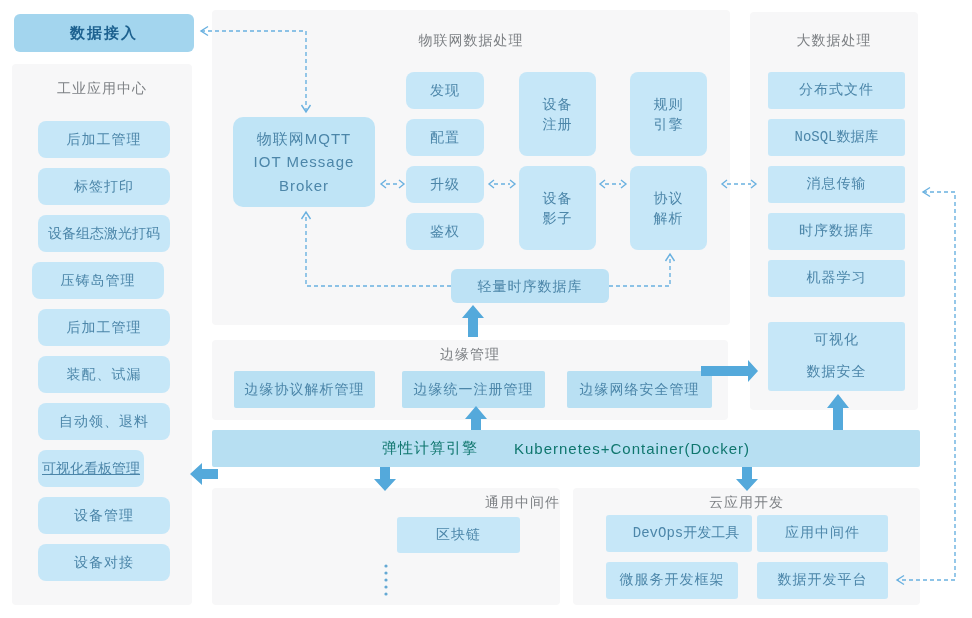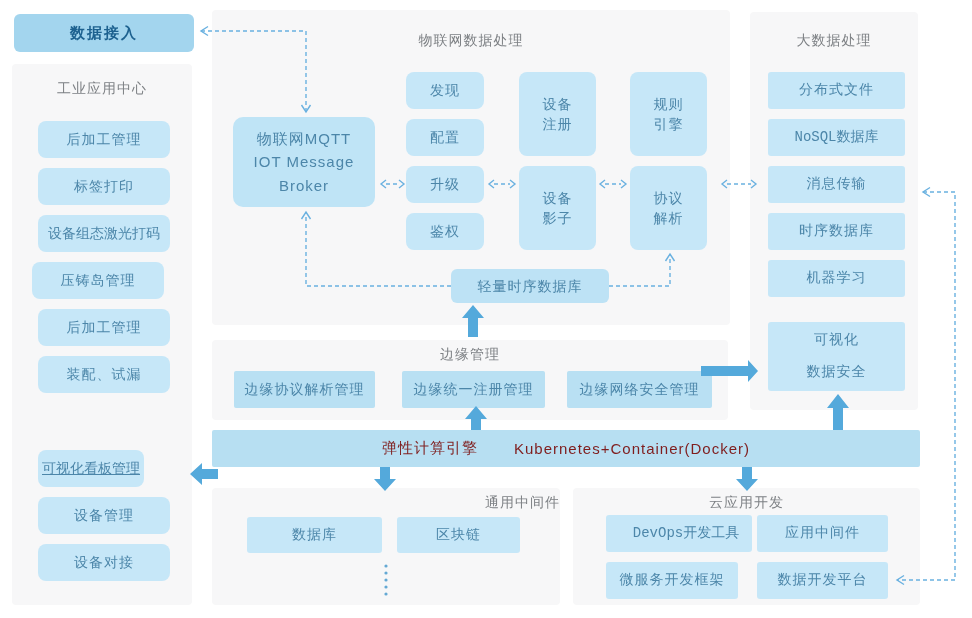--- a/index.html
+++ b/index.html
@@ -23,21 +23,21 @@
   .access{
     position:absolute;left:14px;top:14px;width:180px;height:38px;
     background:#a3d5ee;border-radius:6px;color:#1d618f;font-weight:bold;
     font-size:15px;letter-spacing:2px;
     display:flex;align-items:center;justify-content:center;
   }
   .broker{border-radius:10px;font-size:15px;line-height:1.55;background:#bfe4f6;}
   .tsdb{background:#bde2f5;border-radius:6px;}
   .band{
     position:absolute;left:212px;top:430px;width:708px;height:37px;
-    background:#b7dff2;border-radius:2px;color:#7f1d1d;font-size:15px;letter-spacing:1px;
+    background:#b7dff2;border-radius:2px;color:#0f766e;font-size:15px;letter-spacing:1px;
     display:flex;align-items:center;justify-content:center;gap:36px;
   }
   svg.arrows{position:absolute;left:0;top:0;pointer-events:none;}
   .dash{stroke:#6ab1e0;stroke-width:1.4;fill:none;stroke-dasharray:4 3;}
   .chev{stroke:#6ab1e0;stroke-width:1.4;fill:none;}
   .solid{fill:#54a9db;stroke:none;}
   .dot{fill:#64a9d4;}
 </style>
 </head>
 <body>
@@ -47,20 +47,21 @@
   <div class="access">数据接入</div>
 
   <section class="panel" style="left:12px;top:64px;width:180px;height:541px;">
     <div class="panel-title" style="top:16px;">工业应用中心</div>
     <div class="box" style="left:26px;top:57px;width:132px;height:37px;">后加工管理</div>
     <div class="box" style="left:26px;top:104px;width:132px;height:37px;">标签打印</div>
     <div class="box" style="left:26px;top:151px;width:132px;height:37px;letter-spacing:0;">设备组态激光打码</div>
     <div class="box" style="left:20px;top:198px;width:132px;height:37px;">压铸岛管理</div>
     <div class="box" style="left:26px;top:245px;width:132px;height:37px;">后加工管理</div>
     <div class="box" style="left:26px;top:292px;width:132px;height:37px;">装配、试漏</div>
+    <div class="box" style="left:26px;top:339px;width:132px;height:37px;">自动领、退料</div>
     <div class="box" style="left:26px;top:386px;width:106px;height:37px;letter-spacing:0;text-decoration:underline;">可视化看板管理</div>
     <div class="box" style="left:26px;top:433px;width:132px;height:37px;">设备管理</div>
     <div class="box" style="left:26px;top:480px;width:132px;height:37px;">设备对接</div>
   </section>
 
   <section class="panel" style="left:212px;top:10px;width:518px;height:315px;">
     <div class="panel-title" style="top:22px;">物联网数据处理</div>
     <div class="box broker" style="left:21px;top:107px;width:142px;height:90px;">物联网MQTT
 IOT Message
 Broker</div>
@@ -97,21 +98,20 @@
     <div class="box edgebox" style="left:355px;top:31px;width:145px;height:37px;">边缘网络安全管理</div>
   </section>
 
   <div class="band">
     <span>弹性计算引擎</span>
     <span>Kubernetes+Container(Docker)</span>
   </div>
 
   <section class="panel" style="left:212px;top:488px;width:348px;height:117px;">
     <div class="panel-title" style="top:6px;text-align:right;">通用中间件</div>
-    <div class="box sq" style="left:35px;top:29px;width:135px;height:36px;">数据库</div>
     <div class="box sq" style="left:185px;top:29px;width:123px;height:36px;">区块链</div>
   </section>
 
   <section class="panel" style="left:573px;top:488px;width:347px;height:117px;">
     <div class="panel-title" style="top:6px;">云应用开发</div>
     <div class="box sq" style="left:33px;top:27px;width:132px;height:37px;letter-spacing:0;padding-left:14px;">DevOps开发工具</div>
     <div class="box sq" style="left:184px;top:27px;width:131px;height:37px;">应用中间件</div>
     <div class="box sq" style="left:33px;top:74px;width:132px;height:37px;">微服务开发框架</div>
     <div class="box sq" style="left:184px;top:74px;width:131px;height:37px;">数据开发平台</div>
   </section>

